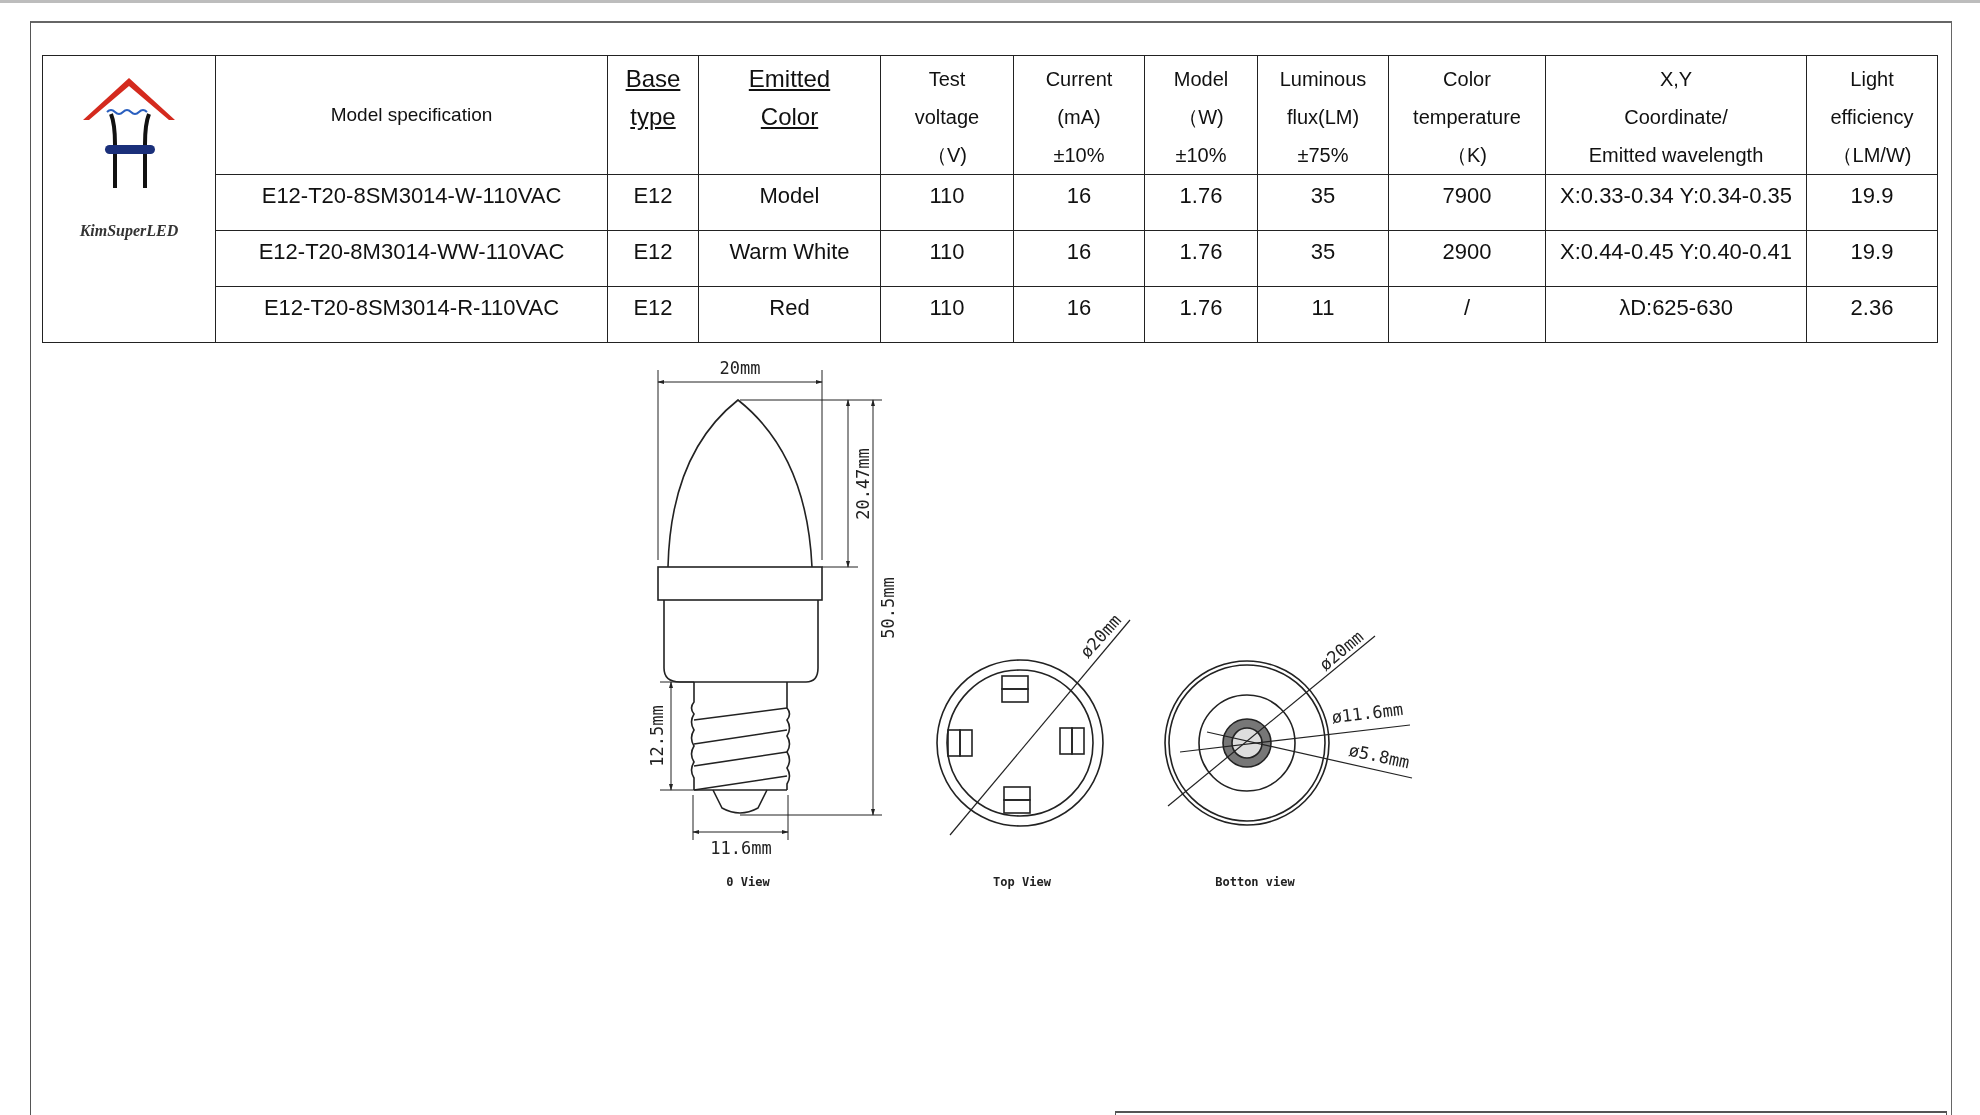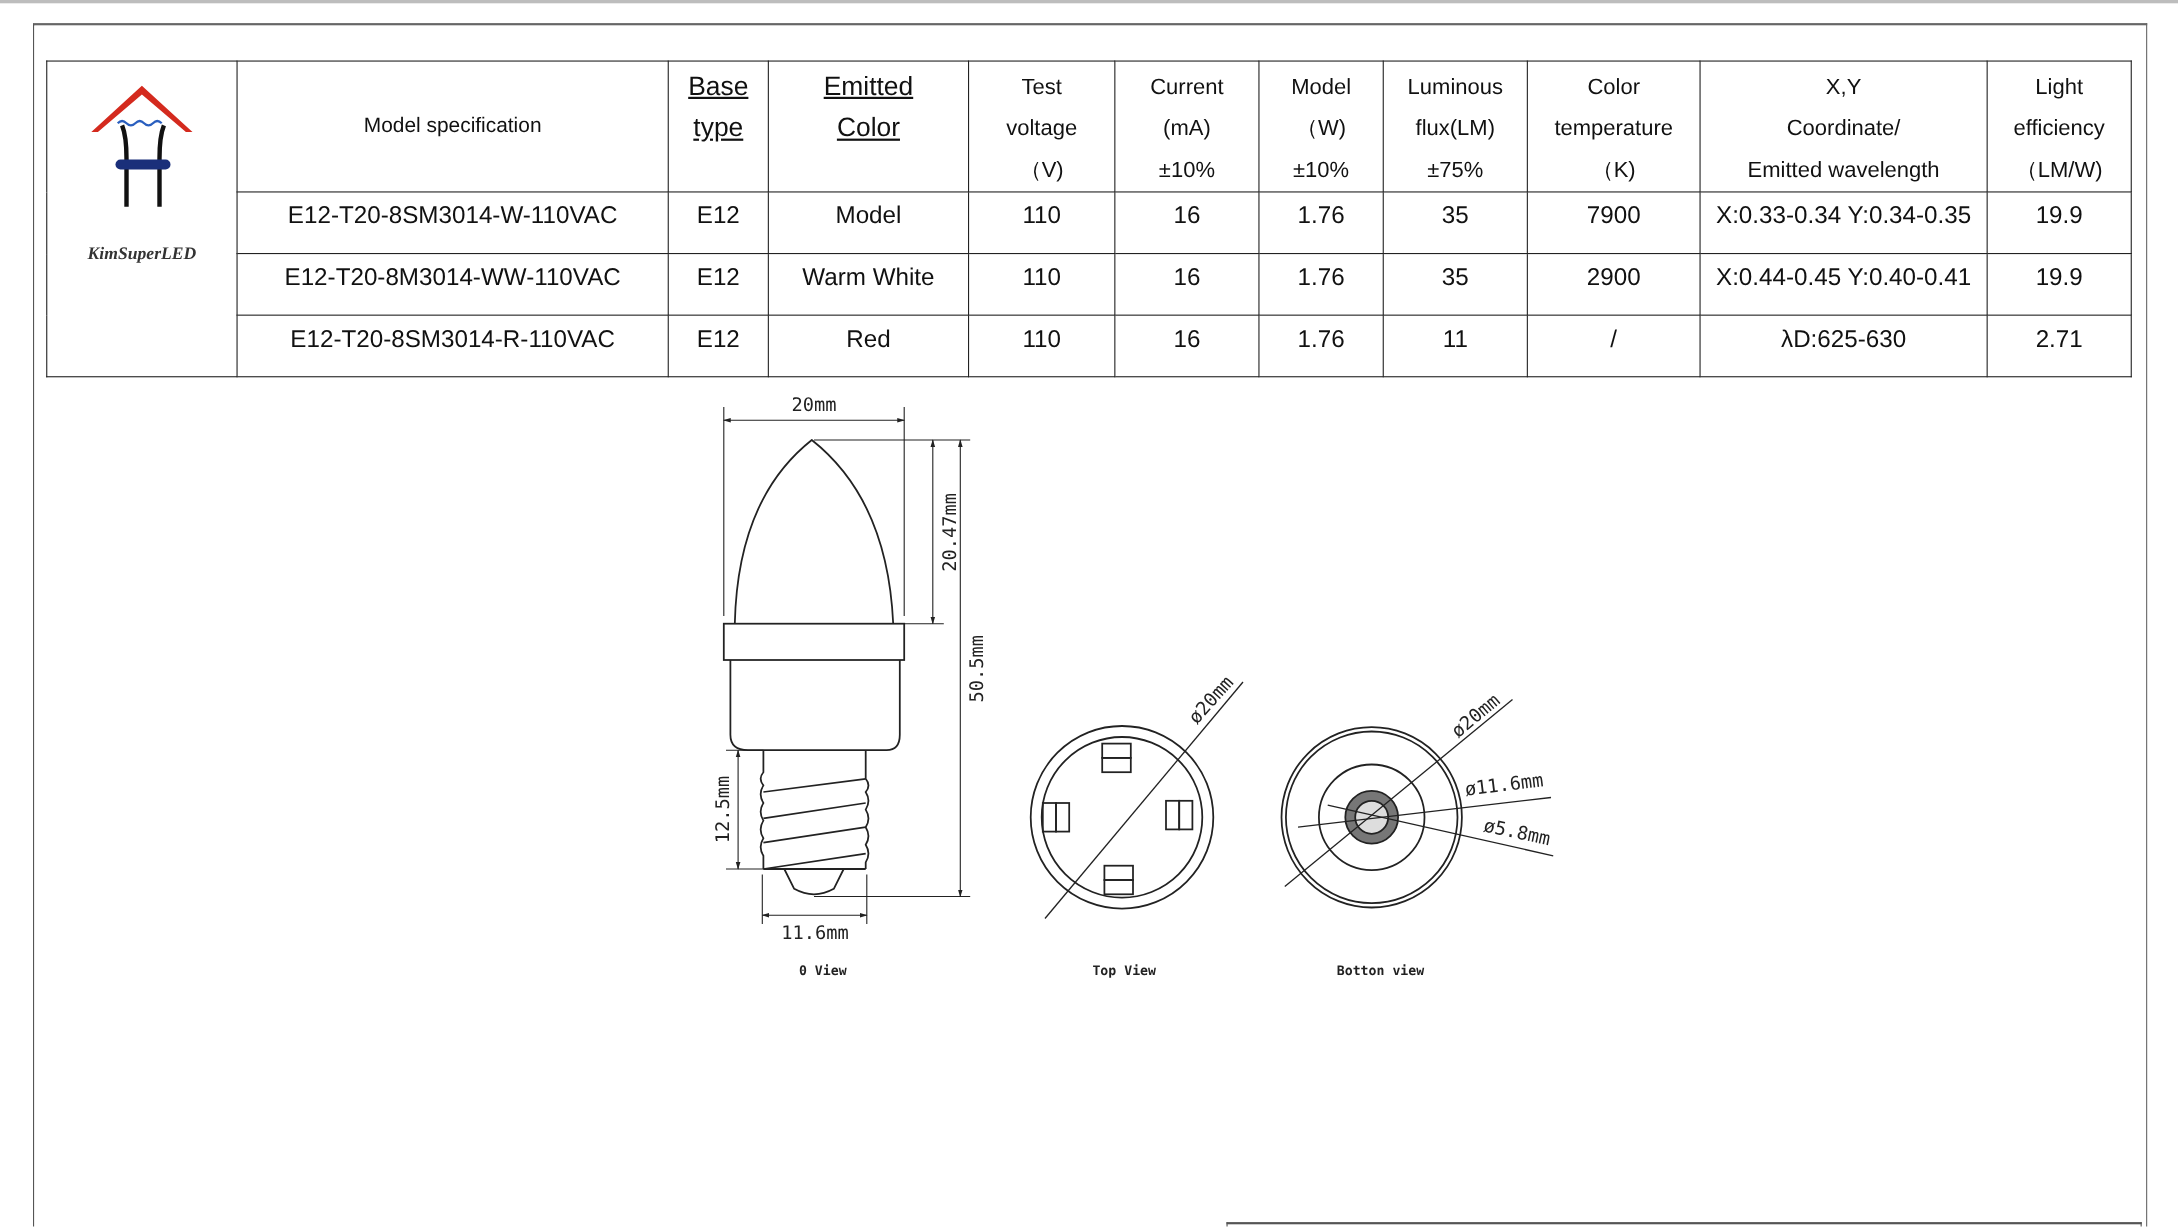--- a/index.html
+++ b/index.html
@@ -146,21 +146,21 @@
   <tr class="row">
     <td>E12-T20-8SM3014-R-110VAC</td>
     <td>E12</td>
     <td>Red</td>
     <td>110</td>
     <td>16</td>
     <td>1.76</td>
     <td>11</td>
     <td>/</td>
     <td>λD:625-630</td>
-    <td>2.71</td>
+    <td>2.36</td>
   </tr>
 </tbody>
   </table>
 
 <svg class="drawing" viewBox="0 0 1980 1115" width="1980" height="1115">
   <defs>
     <marker id="arr" viewBox="0 0 10 10" refX="9" refY="5" markerWidth="7" markerHeight="7" orient="auto-start-reverse">
       <path d="M0,2 L10,5 L0,8 z" fill="#222"></path>
     </marker>
   </defs>

